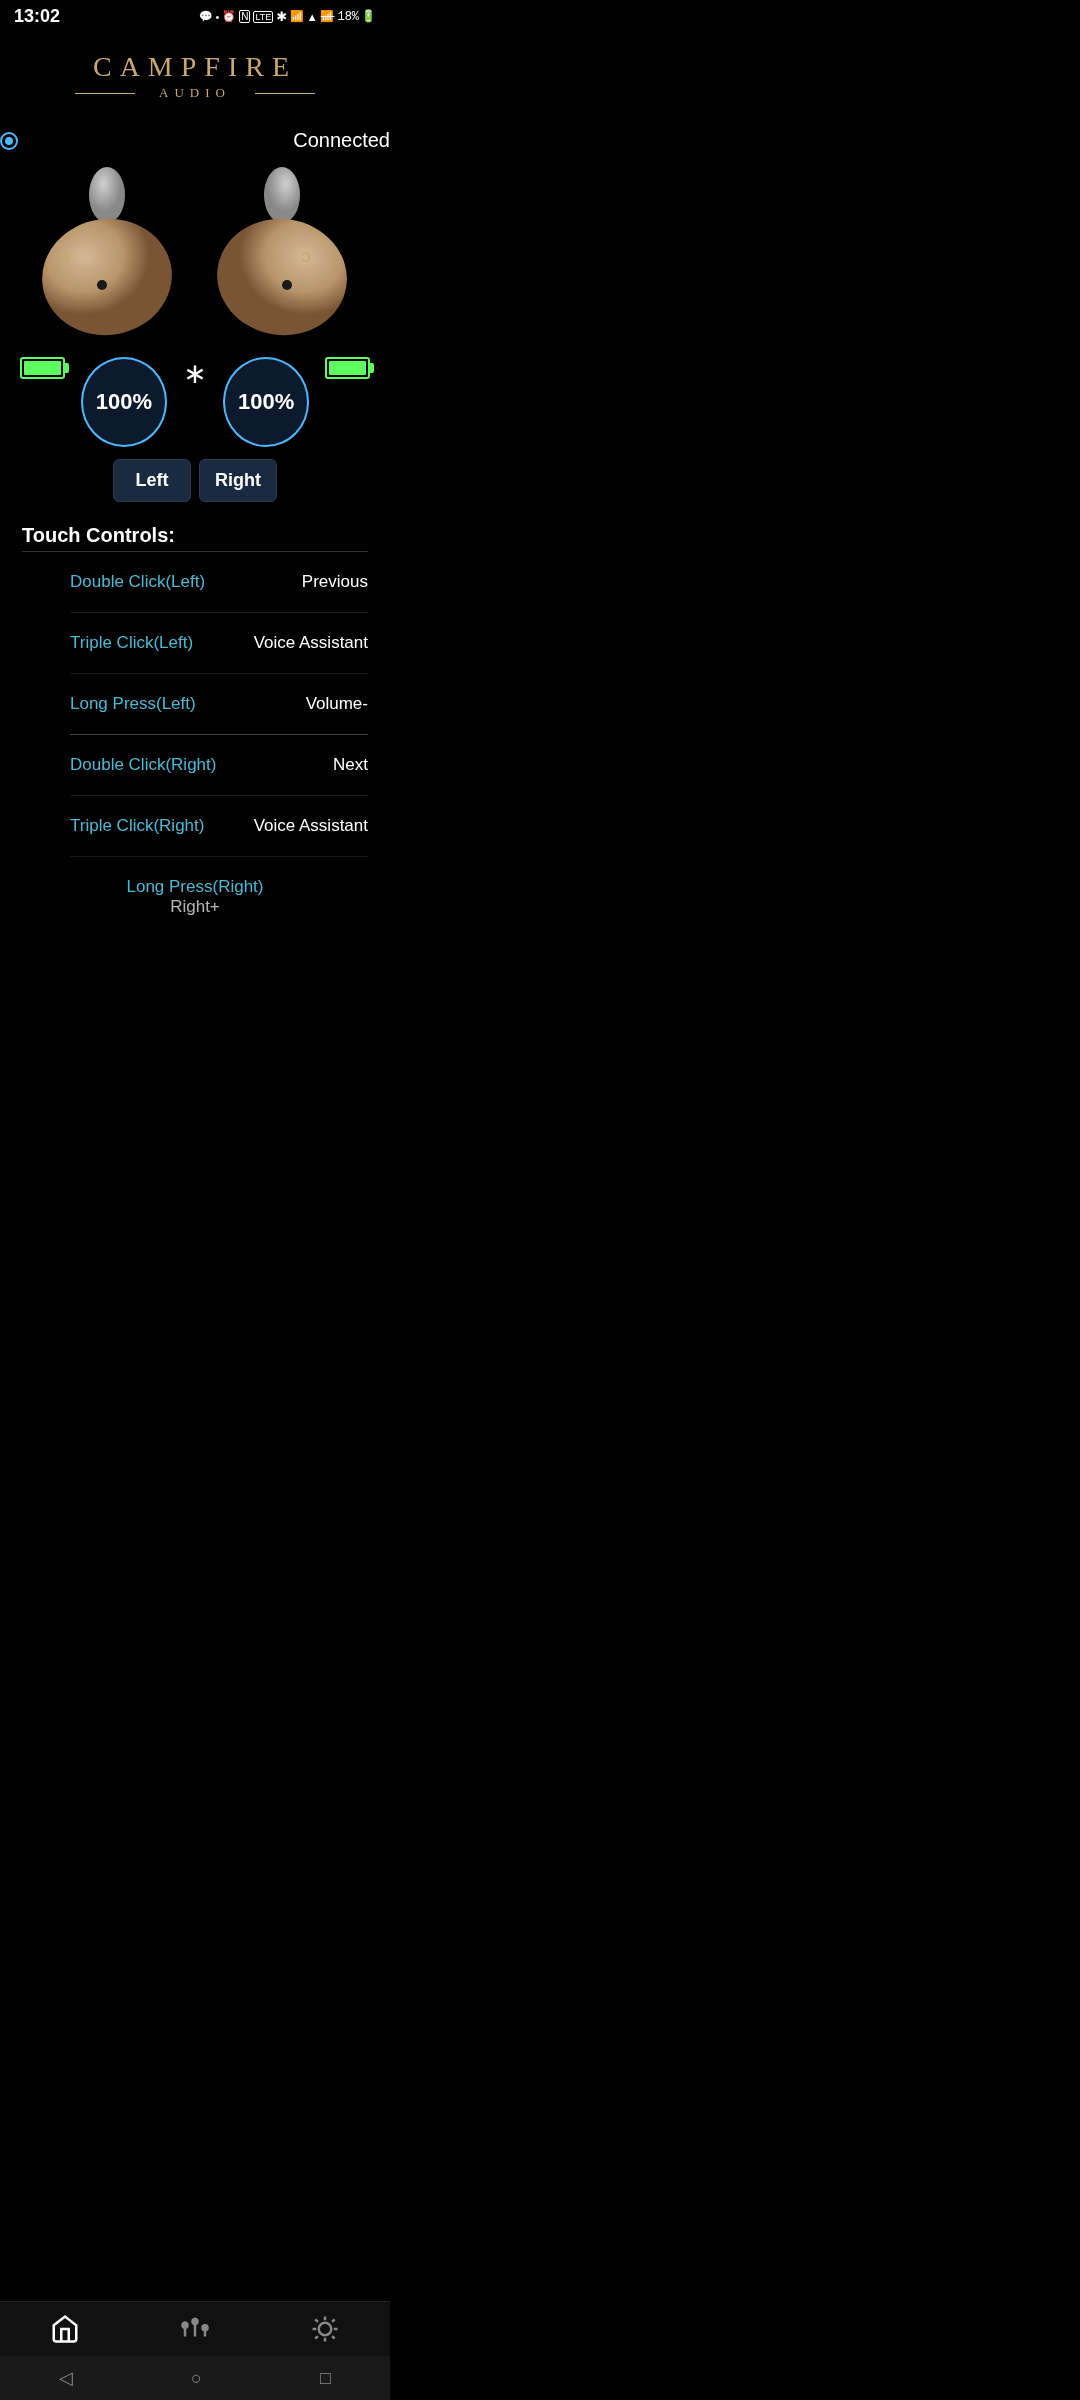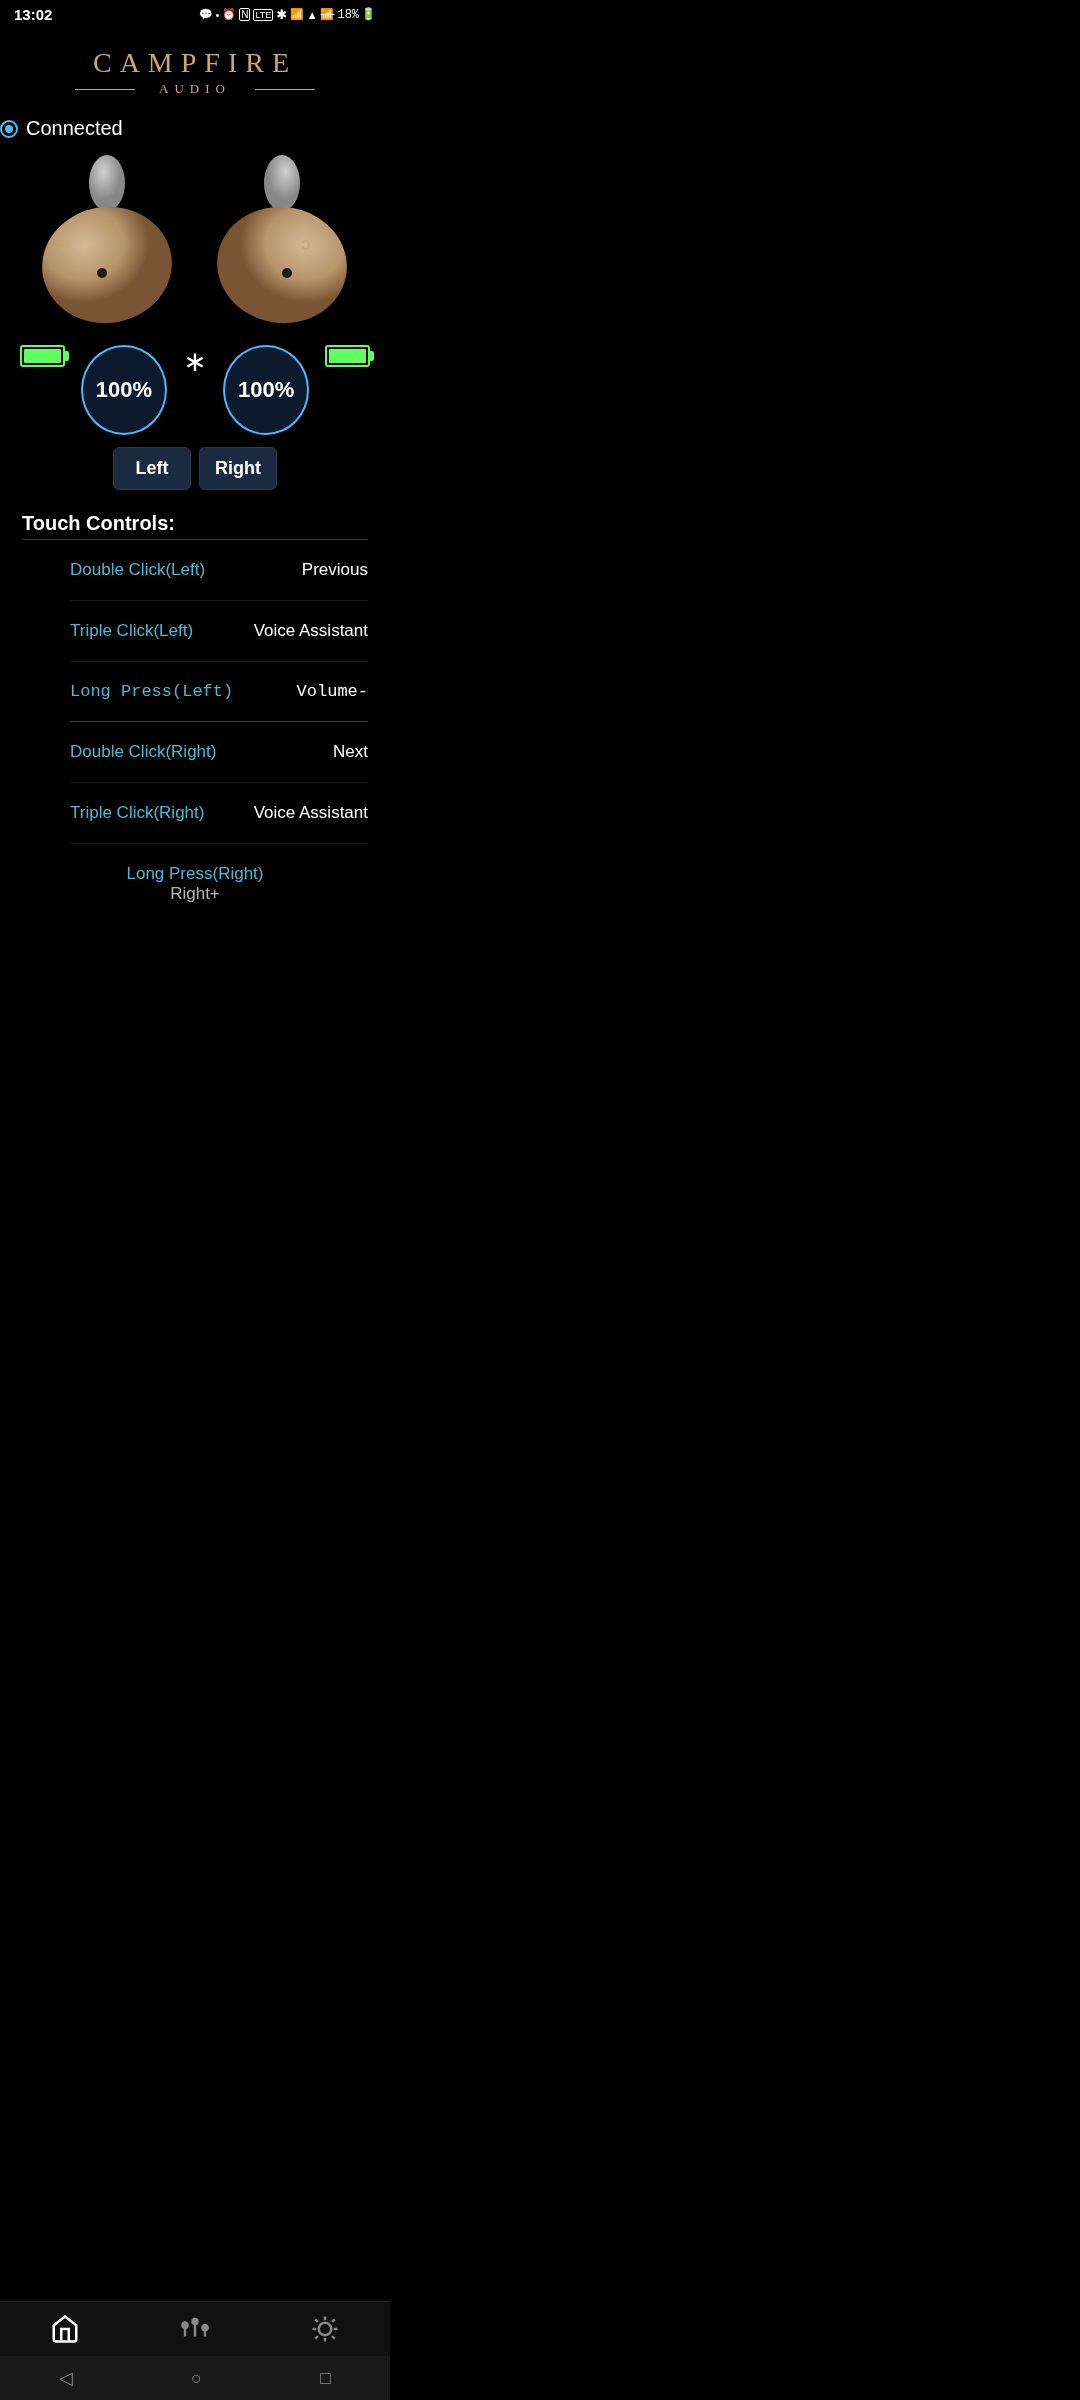--- a/index.html
+++ b/index.html
@@ -18,21 +18,21 @@
     
     .status-bar {
       display: flex;
       justify-content: space-between;
       align-items: center;
       padding: 6px 14px;
       font-size: 12px;
       color: #fff;
       background: #000;
     }
-    .status-time { font-weight: bold; font-size: 15px; }
+    .status-time { font-weight: bold; font-size: 18px; }
     .status-icons { display: flex; align-items: center; gap: 3px; font-size: 11px; }
     .battery-status { display: flex; align-items: center; gap: 2px; font-size: 12px; font-family: Liberation Mono, monospace; }
 
     
     .app-header {
       text-align: center;
       padding: 18px 0 10px;
     }
     .logo-campfire {
       font-size: 28px;
@@ -58,23 +58,22 @@
       font-size: 13px;
       letter-spacing: 6px;
       color: #c9a96e;
       font-family: 'Georgia', serif;
     }
 
     
     .connection-status {
       display: flex;
       align-items: center;
-      justify-content: flex-start;
-      gap: 8px;
-      margin: 10px 0 10px;
+      justify-content: space-between;
+      margin: 18px 0 10px;
     }
     .connection-dot {
       width: 18px;
       height: 18px;
       border-radius: 50%;
       border: 2px solid #4db8ff;
       display: flex;
       align-items: center;
       justify-content: center;
     }
@@ -375,21 +374,21 @@
   <div class="control-row">
     <span class="control-label">Double Click(Left)</span>
     <span class="control-value">Previous</span>
   </div>
 
   <div class="control-row">
     <span class="control-label">Triple Click(Left)</span>
     <span class="control-value">Voice Assistant</span>
   </div>
 
-  <div class="control-row" style="border-bottom: 1px solid #444; font-family: Liberation Mono, monospace;">
+  <div class="control-row" style="border-bottom: 1px solid #444;">
     <span class="control-label">Long Press(Left)</span>
     <span class="control-value">Volume-</span>
   </div>
 
   <div class="control-row">
     <span class="control-label">Double Click(Right)</span>
     <span class="control-value">Next</span>
   </div>
 
   <div class="control-row">

